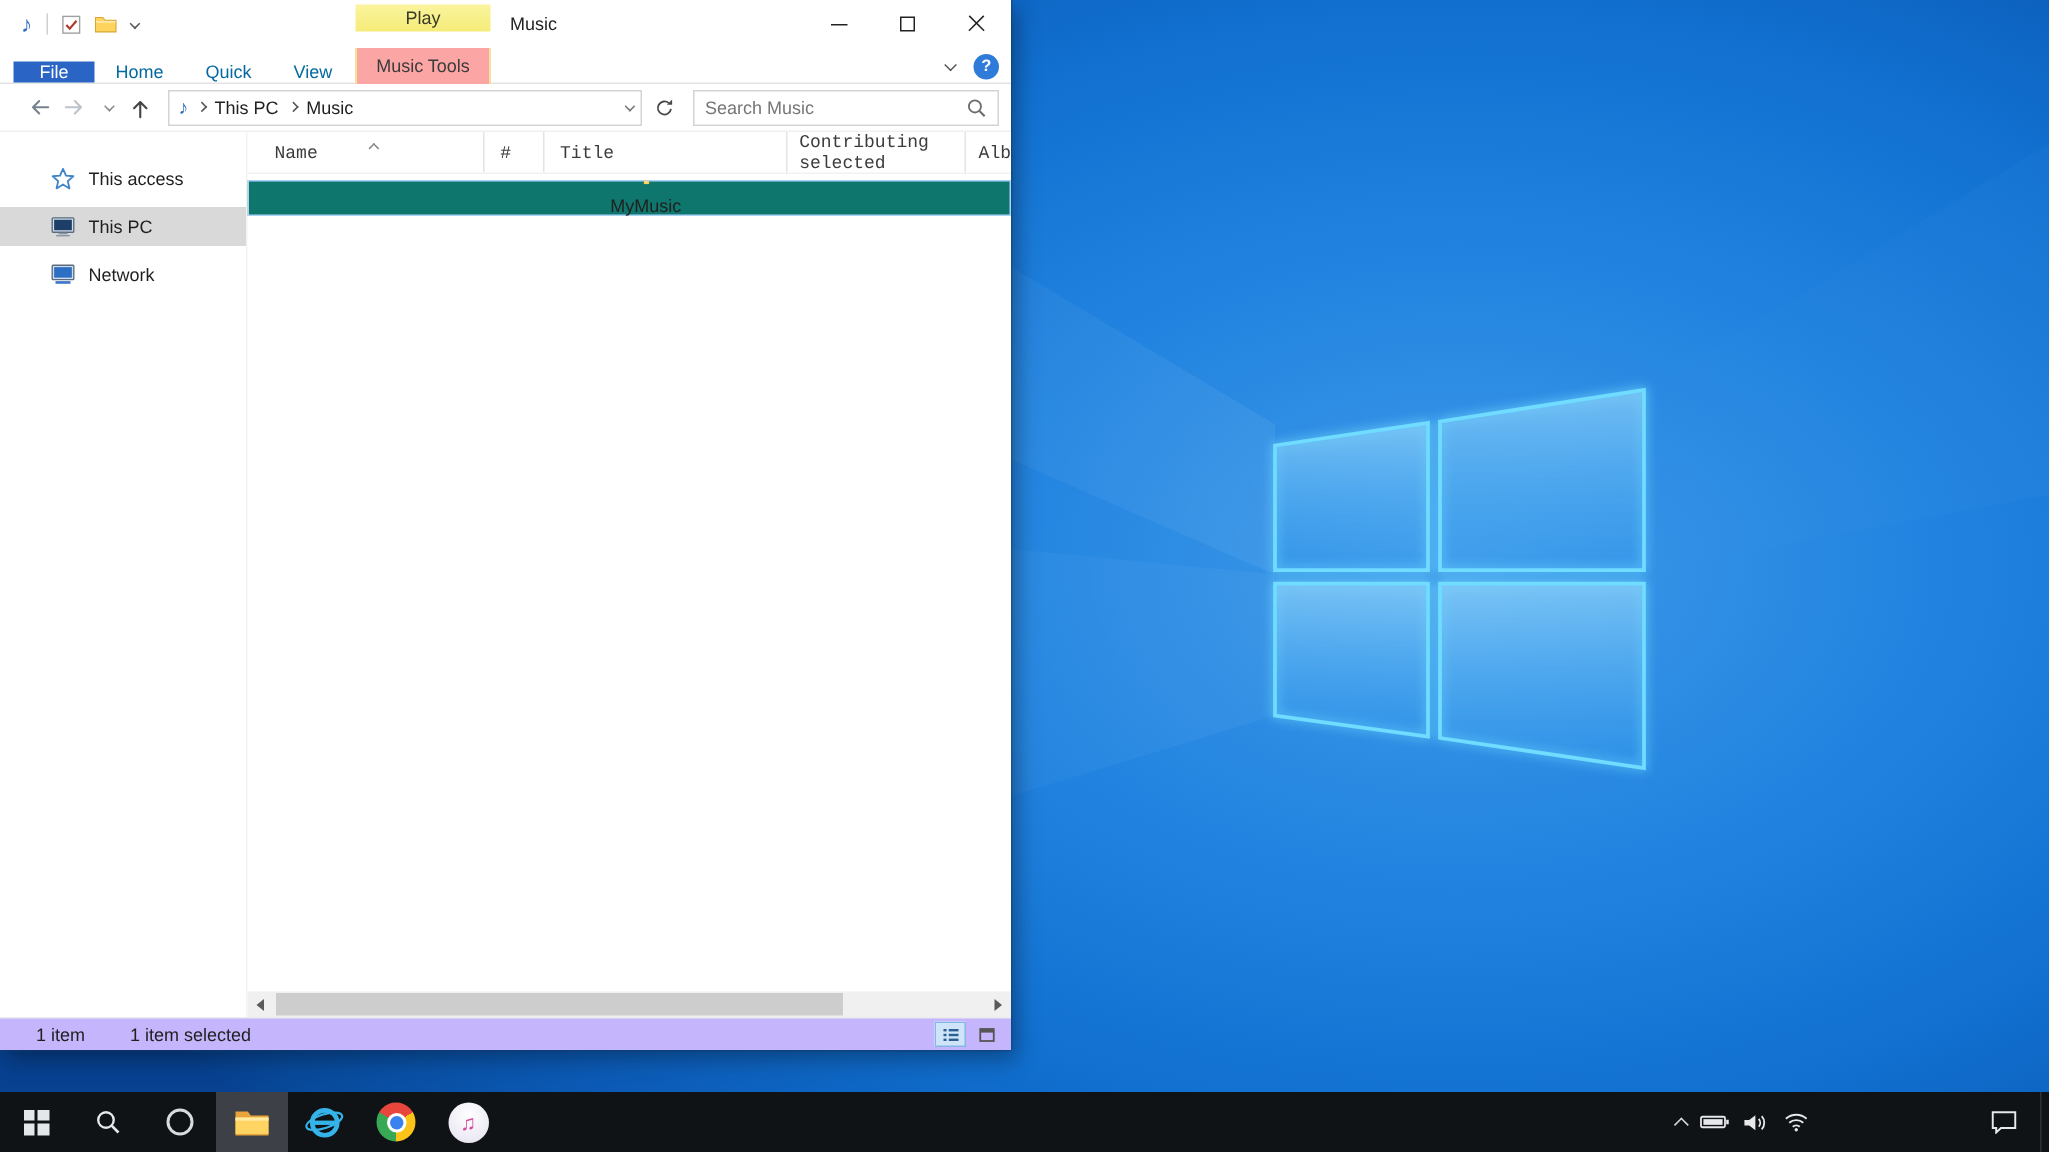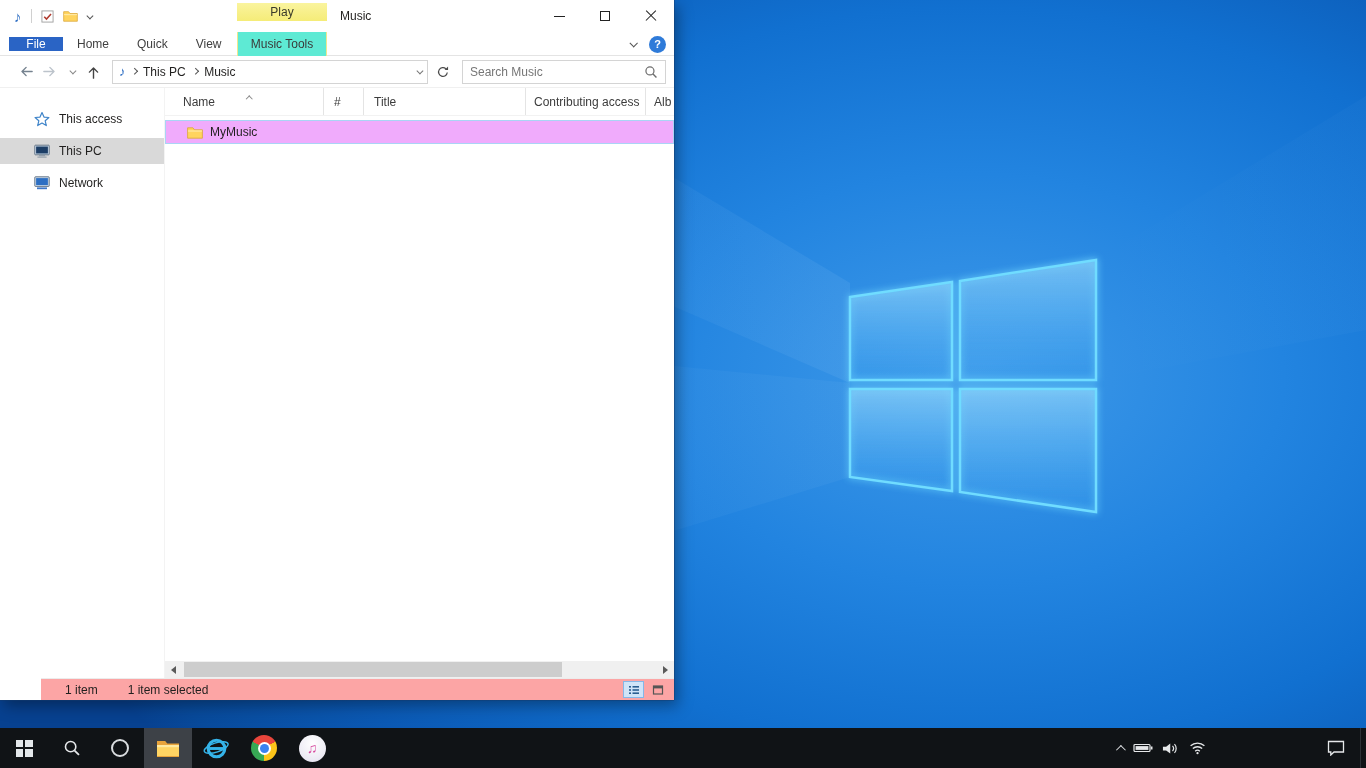--- a/index.html
+++ b/index.html
@@ -30,26 +30,26 @@
   .win-btn { width:46px; height:32px; display:flex; align-items:center; justify-content:center; }
   .glyph-min { width:11px; height:1px; background:#222; display:block; }
   .glyph-max { width:10px; height:10px; border:1px solid #222; display:block; }
   .glyph-close { position:relative; width:12px; height:12px; display:block; }
   .glyph-close::before,.glyph-close::after { content:""; position:absolute; left:-1px; top:5px;
     width:14px; height:1.3px; background:#222; }
   .glyph-close::before { transform:rotate(45deg); } .glyph-close::after { transform:rotate(-45deg); }
 
   
   .ribbon-tabs { position:relative; height:24px; background:#fff; border-bottom:1px solid #e4e4e4;
-    display:flex; align-items:center; }
+    display:flex; align-items:flex-end; }
   .file-tab { margin-left:9px; width:54px; background:#2a64c5; color:#fff;
     display:flex; align-items:center; justify-content:center; }
-  .rtab { padding:0 14px; display:flex; align-items:center; color:#404040; }
+  .rtab { padding:0 14px; display:flex; align-items:center; color:#0369a1; }
   .musictools-tab { position:absolute; left:237px; top:0; width:90px; height:24px;
-    background:#5eead4; border-left:1px solid #efe88e; border-right:1px solid #efe88e;
+    background:#fca5a5; border-left:1px solid #efe88e; border-right:1px solid #efe88e;
     display:flex; align-items:center; justify-content:center; color:#3b3b3b; }
   .ribbon-right { position:absolute; right:8px; top:0; height:24px; display:flex; align-items:center; gap:13px; }
   .help-circle { width:17px; height:17px; border-radius:50%; background:#2f7bd9; color:#fff;
     display:flex; align-items:center; justify-content:center; font-size:11px; font-weight:bold; }
 
   
   .chev { display:inline-block; width:6px; height:6px;
     border-right:1.4px solid #666; border-bottom:1.4px solid #666; }
   .chev.down  { transform:rotate(45deg) translateY(-1px); }
   .chev.up    { transform:rotate(-135deg); }
@@ -75,46 +75,46 @@
   .search-box input::placeholder { color:#767676; }
 
   
   .main { position:absolute; top:88px; left:0; right:0; bottom:22px; display:flex; background:#fff; }
   .sidebar { width:165px; padding-top:18px; border-right:1px solid #f3f3f3; }
   .side-item { height:26px; display:flex; align-items:center; gap:9px; padding-left:34px; margin-bottom:6px; }
   .side-item.selected { background:#d9d9d9; }
 
   .content { flex:1; position:relative; overflow:hidden; }
   .col-headers { display:flex; height:28px; border-bottom:1px solid #f2f2f2; position:relative; }
-  .colh { display:flex; align-items:center; color:#3c3c3c; border-right:1px solid #e4e4e4; }
+  .colh { display:flex; align-items:center; color:#3c3c3c; border-right:1px solid #e4e4e4;font-family:Liberation Mono, monospace; }
   .colh.c-name { width:159px; padding-left:18px; }
   .colh.c-num { width:40px; padding-left:10px; }
   .colh.c-title { width:162px; padding-left:10px; }
   .colh.c-artists { width:120px; padding-left:8px; }
   .colh.c-album { flex:1; padding-left:8px; border-right:none; }
   .sort-caret { position:absolute; left:82px; top:2px; }
   .sort-caret .chev { border-color:#888; }
 
   .rows { padding-top:4px; }
   .file-row { height:24px; display:flex; align-items:center; gap:7px; padding-left:22px; }
-  .file-row.selected { background:#f0abfc; box-shadow: inset 0 0 0 1px #a9d4f5; }
+  .file-row.selected { background:#0f766e; box-shadow: inset 0 0 0 1px #a9d4f5; flex-direction: column; }
 
   .hscroll { position:absolute; left:0; right:0; bottom:0; height:17px; background:#f0f0f0;
     display:flex; align-items:center; }
   .scroll-arrow { width:17px; height:17px; display:flex; align-items:center; justify-content:center; }
   .tri-left { width:0; height:0; border-top:4px solid transparent; border-bottom:4px solid transparent;
     border-right:5px solid #5a5a5a; }
   .tri-right { width:0; height:0; border-top:4px solid transparent; border-bottom:4px solid transparent;
     border-left:5px solid #5a5a5a; }
   .scroll-track { flex:1; position:relative; height:17px; }
   .scroll-thumb { position:absolute; left:2px; top:1px; height:15px; width:378px; background:#cdcdcd; }
 
   
-  .statusbar { position:absolute; left:0; right:0; bottom:0; height:22px; background:#fca5a5;
-    border-top:1px solid #ececec; display:flex; align-items:center;margin-left:41px; }
+  .statusbar { position:absolute; left:0; right:0; bottom:0; height:22px; background:#c4b5fd;
+    border-top:1px solid #ececec; display:flex; align-items:center; }
   .status-count { margin-left:24px; }
   .status-sel { margin-left:30px; }
   .view-btns { position:absolute; right:6px; top:2px; display:flex; gap:3px; }
   .view-btn { width:21px; height:17px; display:flex; align-items:center; justify-content:center; color:#555; }
   .view-btn.active { background:#cfe4f8; box-shadow: inset 0 0 0 1px #84b7e8; color:#2b5f91; }
 
   
   .taskbar { position:absolute; left:0; bottom:0; width:1366px; height:40px; background:#101316;
     display:flex; z-index:20; }
   .tb-btn { width:48px; height:40px; display:flex; align-items:center; justify-content:center; color:#e6e8ea; }
@@ -360,21 +360,21 @@
         <span>Network</span>
       </div>
     </div>
 
     <div class="content">
       <div class="col-headers">
         <span class="sort-caret"><span class="chev up sm"></span></span>
         <div class="colh c-name">Name</div>
         <div class="colh c-num">#</div>
         <div class="colh c-title">Title</div>
-        <div class="colh c-artists">Contributing access</div>
+        <div class="colh c-artists">Contributing selected</div>
         <div class="colh c-album">Alb</div>
       </div>
       <div class="rows">
         <div class="file-row selected">
           <svg width="16" height="13">
               <use href="#i-folder"></use>
             </svg>
           <span>MyMusic</span>
         </div>
       </div>

